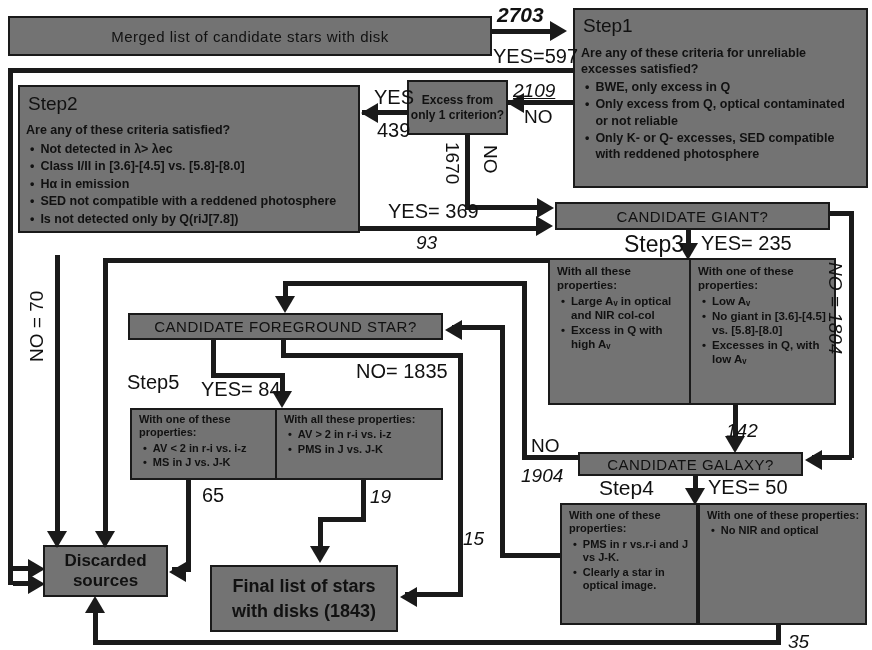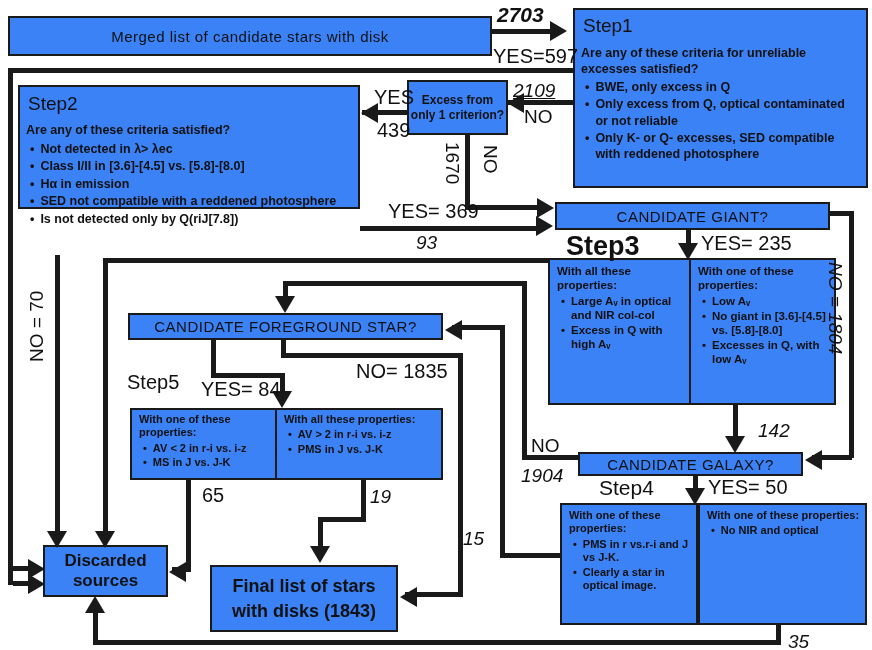--- a/index.html
+++ b/index.html
@@ -1,18 +1,18 @@
 <!DOCTYPE html>
 <html><head>
 <meta charset="utf-8">
 <style>
   html,body{margin:0;padding:0;background:#fff;}
   #stage{position:relative;width:872px;height:650px;background:#fff;overflow:hidden;
          font-family:"Liberation Sans", sans-serif;color:#111;}
-  .box{position:absolute;border:2px solid #1a1a1a;background:#3b82f6;box-sizing:border-box;}
+  .box{position:absolute;border:2px solid #1a1a1a;background:#737373;box-sizing:border-box;}
   .decision{display:flex;align-items:center;justify-content:center;font-size:15px;letter-spacing:.5px;}
   .bigbold{display:flex;align-items:center;justify-content:center;text-align:center;font-weight:bold;}
   .stepbox{padding:4px 5px 2px 7px;line-height:1.22;font-weight:600;}
   .title{font-size:19px;font-weight:400;margin:2px 0 6px 2px;}
   .intro{margin-bottom:2px;}
   .bl{display:flex;margin:1px 0;}
   .bl::before{content:"\2022";margin:0 6px 0 4px;}
   .ln{position:absolute;background:#1a1a1a;}
   .ah{position:absolute;width:0;height:0;}
   .ah.r{border-top:10px solid transparent;border-bottom:10px solid transparent;border-left:17px solid #1a1a1a;}
@@ -41,21 +41,21 @@
         <span>BWE, only excess in Q</span>
       </div>
     <div class="bl">
         <span>Only excess from Q, optical contaminated or not reliable</span>
       </div>
     <div class="bl">
         <span>Only K- or Q- excesses, SED compatible with reddened photosphere</span>
       </div>
   </div>
 
-  <div class="box" style="left:18px;top:85px;width:342px;height:124px;padding:2px 6px;font-size:12.5px;font-weight:600;line-height:1.32;">
+  <div class="box" style="left:18px;top:85px;width:342px;height:148px;padding:2px 6px;font-size:12.5px;font-weight:600;line-height:1.32;">
     <div class="title">Step2</div>
     <div class="intro">Are any  of these criteria satisfied?</div>
     <div class="bl">
         <span>Not detected in  λ&gt; λec</span>
       </div>
     <div class="bl">
         <span>Class I/II in [3.6]-[4.5] vs. [5.8]-[8.0]</span>
       </div>
     <div class="bl">
         <span>Hα in emission</span>
@@ -235,25 +235,25 @@
   <div class="lbl it" style="left:497px;top:4px;font-size:21px;font-weight:600;">2703</div>
   <div class="lbl" style="left:493px;top:46px;">YES=597</div>
   <div class="lbl it sm" style="left:513px;top:81px;text-decoration:underline;">2109</div>
   <div class="lbl sm" style="left:524px;top:107px;">NO</div>
   <div class="lbl" style="left:374px;top:87px;">YES</div>
   <div class="lbl" style="left:377px;top:120px;">439</div>
   <div class="lbl sm rot90" style="left:462px;top:142px;">1670</div>
   <div class="lbl sm rot90" style="left:500px;top:145px;">NO</div>
   <div class="lbl" style="left:364px;top:201px;margin-left:24px;">YES= 369</div>
   <div class="lbl sm rotm90" style="left:27px;top:362px;">NO = 70</div>
-  <div class="lbl" style="left:566px;top:233px;font-size:27px;font-weight:bold;">Step3</div>
+  <div class="lbl" style="left:624px;top:233px;font-size:23px;">Step3</div>
   <div class="lbl" style="left:701px;top:233px;">YES= 235</div>
   <div class="lbl it sm rot90" style="left:845px;top:262px;">NO = 1804</div>
   <div class="lbl it sm" style="left:416px;top:233px;">93</div>
-  <div class="lbl it sm" style="left:758px;top:421px;">142</div>
+  <div class="lbl it sm" style="left:726px;top:421px;">142</div>
   <div class="lbl sm" style="left:531px;top:436px;">NO</div>
   <div class="lbl it sm" style="left:521px;top:466px;">1904</div>
   <div class="lbl" style="left:599px;top:477px;font-size:21px;">Step4</div>
   <div class="lbl" style="left:708px;top:477px;">YES= 50</div>
   <div class="lbl it sm" style="left:463px;top:529px;">15</div>
   <div class="lbl it sm" style="left:788px;top:617px;margin-top:15px;">35</div>
   <div class="lbl" style="left:127px;top:372px;font-size:20px;">Step5</div>
   <div class="lbl" style="left:201px;top:379px;">YES= 84</div>
   <div class="lbl" style="left:356px;top:361px;">NO= 1835</div>
   <div class="lbl" style="left:202px;top:485px;">65</div>

